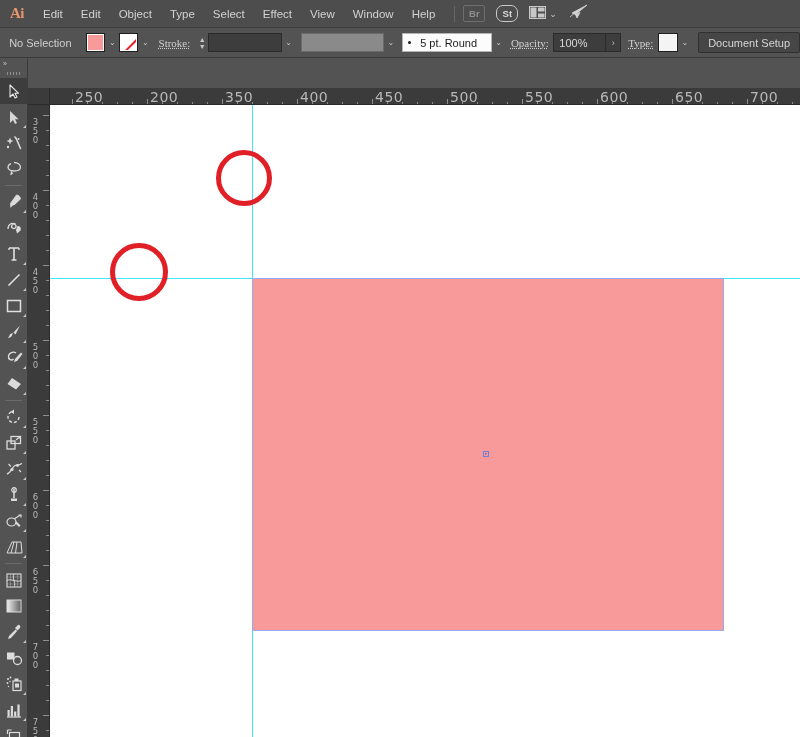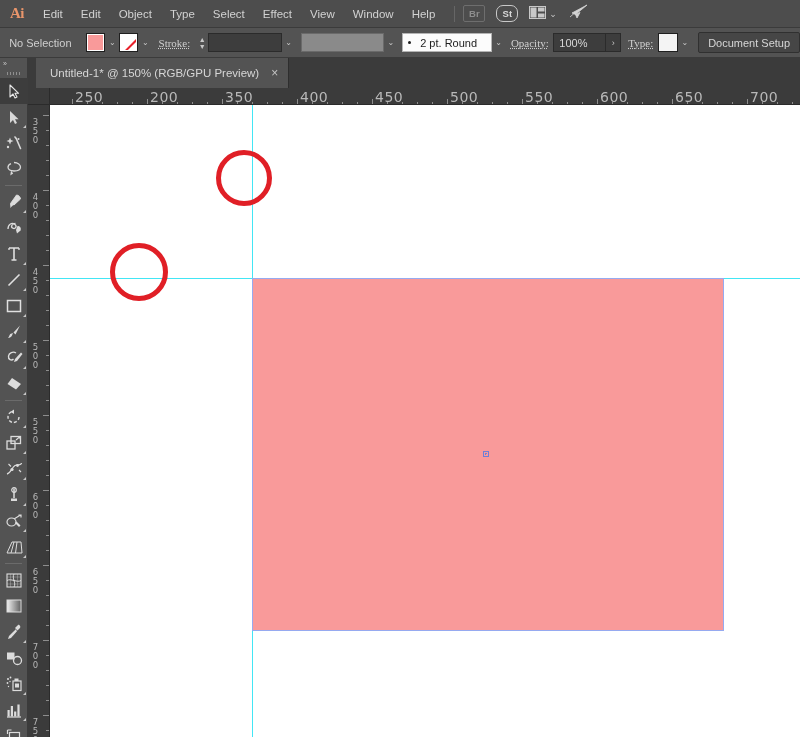--- a/index.html
+++ b/index.html
@@ -269,46 +269,40 @@
     <div class="field" style="width:80px"></div>
     <div class="drop-arrow">⌄</div>
 
     <div style="width:6px"></div>
     <div class="field grey" style="width:90px"></div>
     <div class="drop-arrow">⌄</div>
 
     <div style="width:5px"></div>
     <div class="field light" style="width:97px">
       <span class="brush-dot"></span>
-      <span>2 pt. Round</span>
+      <span>5 pt. Round</span>
     </div>
     <div class="drop-arrow">⌄</div>
 
     <div style="width:6px"></div>
     <div class="cb-label u">Opacity:</div>
     <div style="width:5px"></div>
     <div class="field" style="width:57px">100%</div>
     <div class="opac-chev">›</div>
 
     <div style="width:8px"></div>
     <div class="cb-label u">Type:</div>
     <div style="width:5px"></div>
     <div class="style-swatch"></div>
     <div class="drop-arrow">⌄</div>
 
     <div style="width:7px"></div>
     <div class="doc-setup">Document Setup</div>
   </div>
 
-  <div class="tabbar">
-    <div class="tab">
-      <span class="tab-title">Untitled-1* @ 150% (RGB/GPU Preview)</span>
-      <span class="tab-close">×</span>
-    </div>
-  </div>
 
   <div class="toolbar">
     <div class="tb-grip">»</div>
     <div class="tb-dots">
         <i></i>
       </div>
 
     <div class="tool sel">
       <svg width="11" height="15" viewBox="0 0 11 15">
           <path d="M1 1 L1 13 L4 10 L6 14 L8 13 L6 9.3 L9.6 9.3 Z" fill="none" stroke="#e8e8e8" stroke-width="1.1" stroke-linejoin="round"></path>

